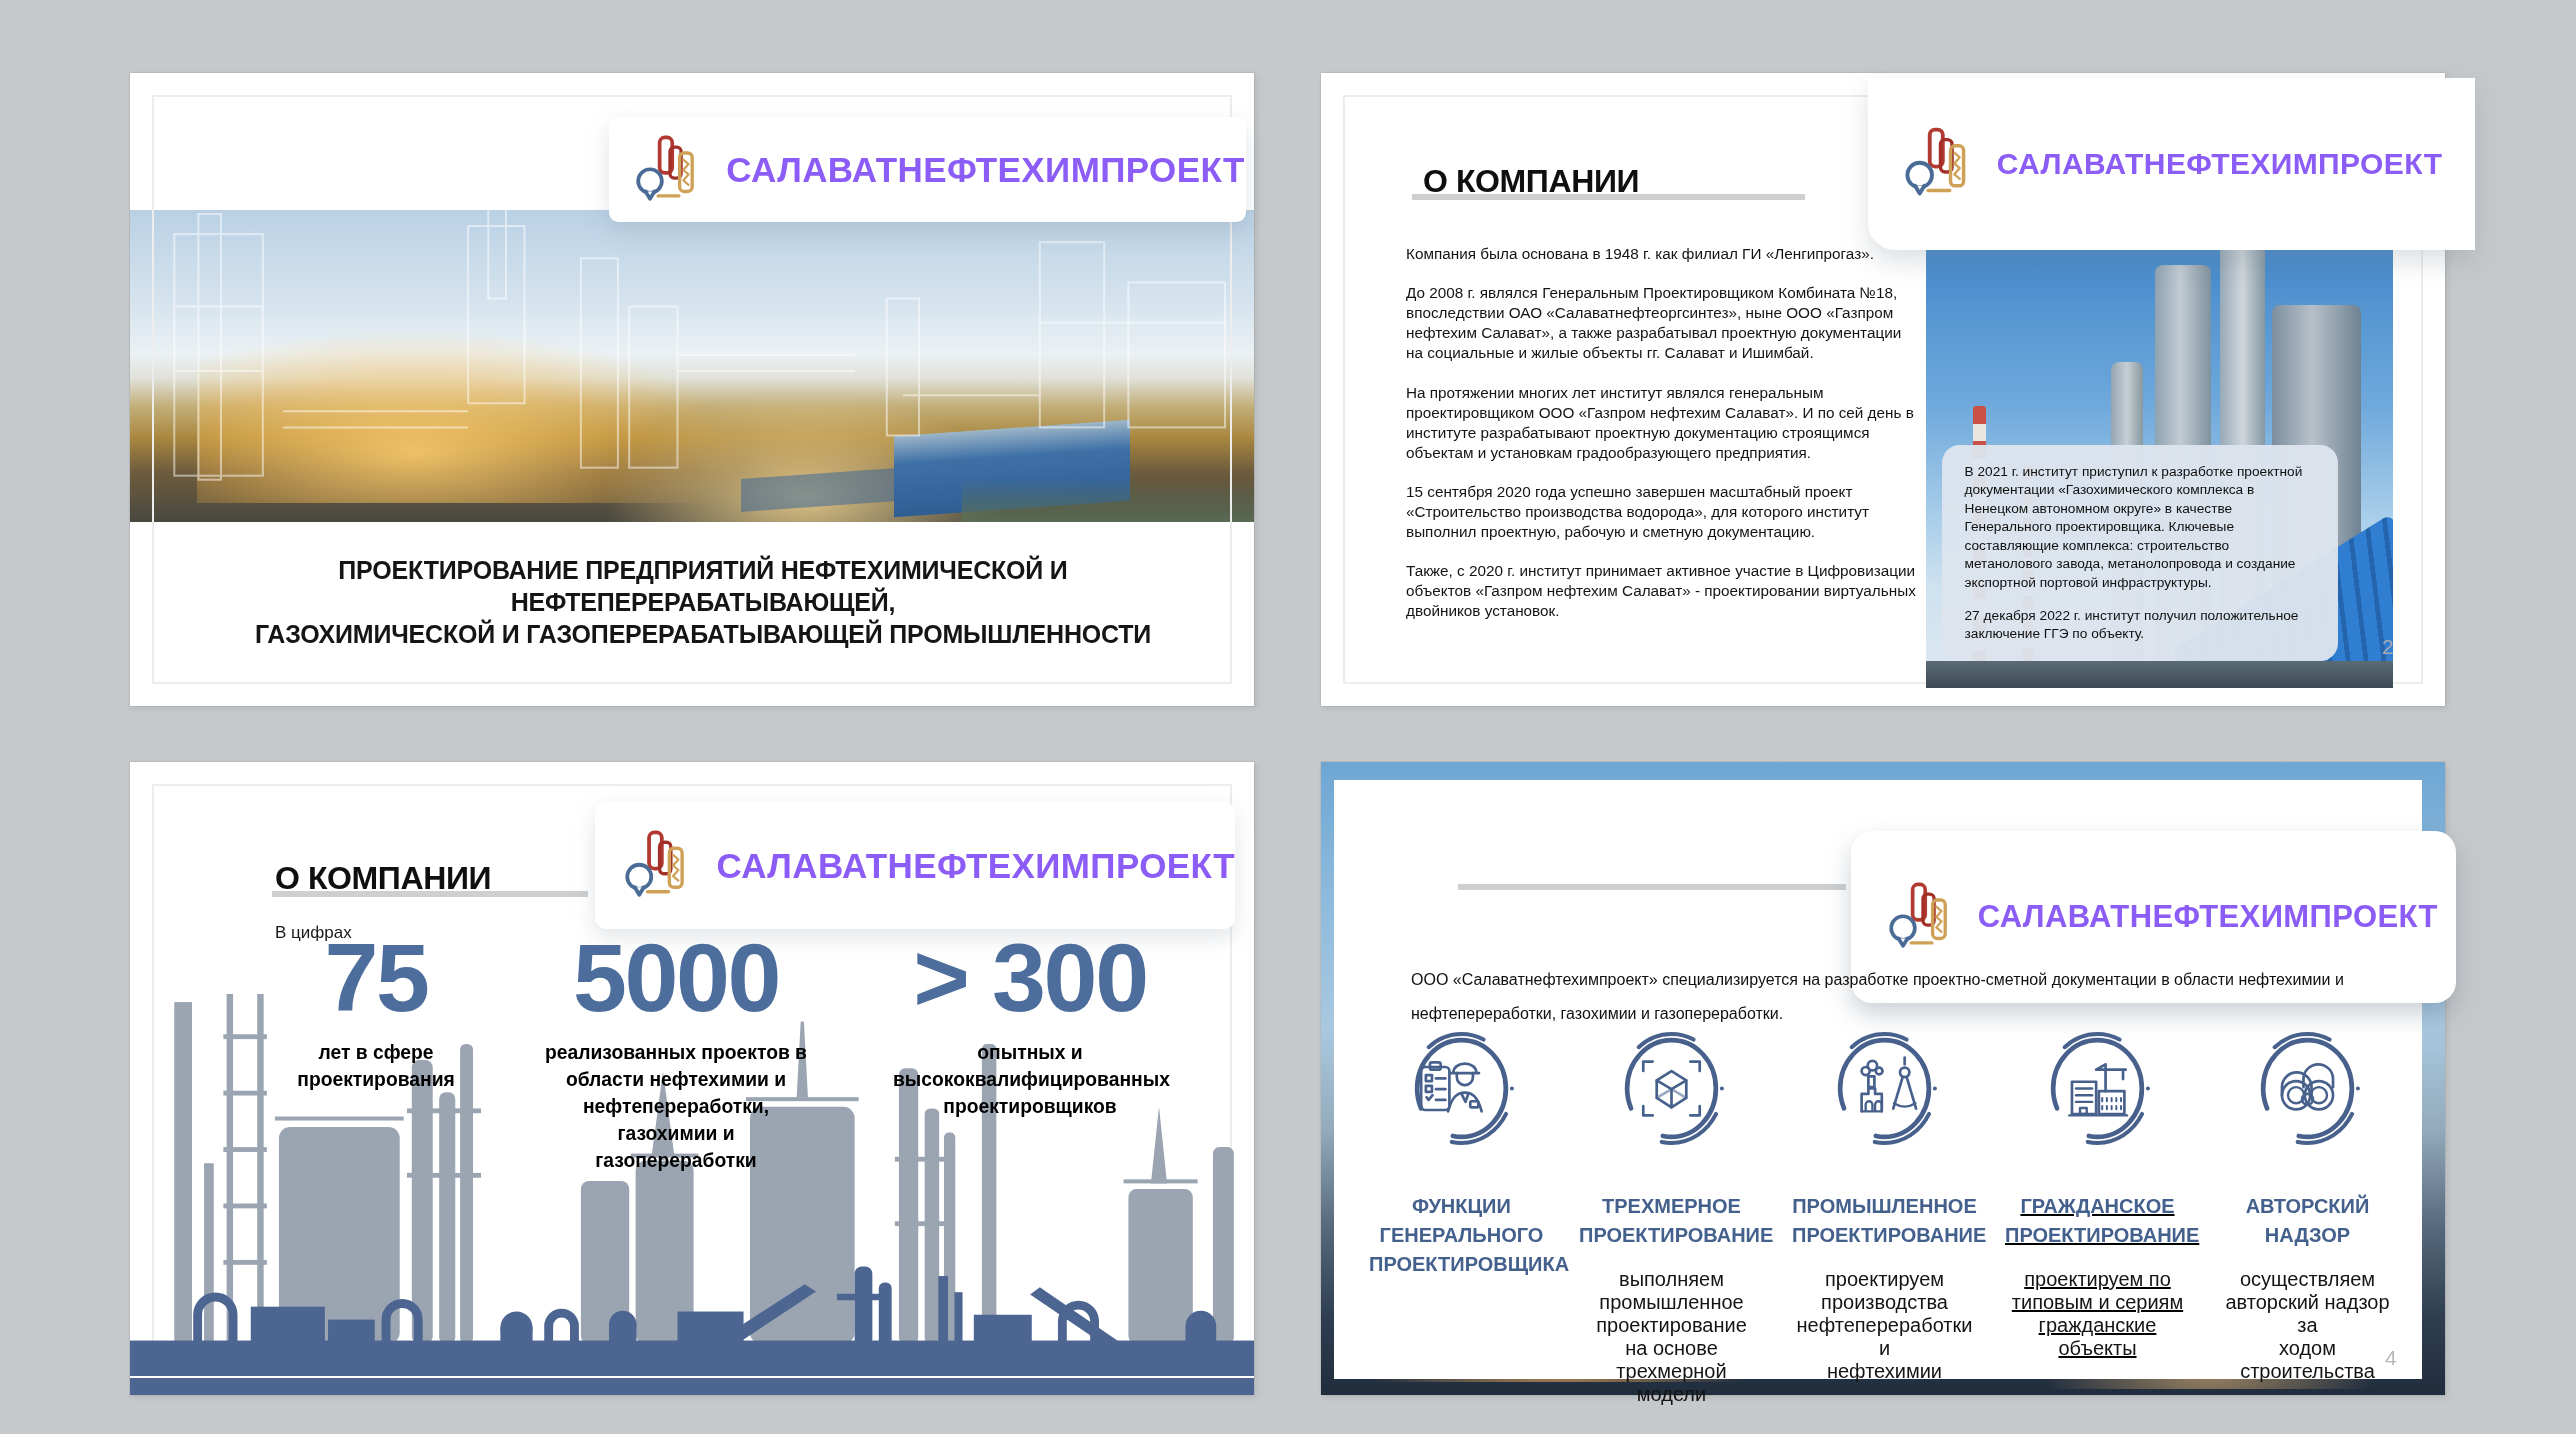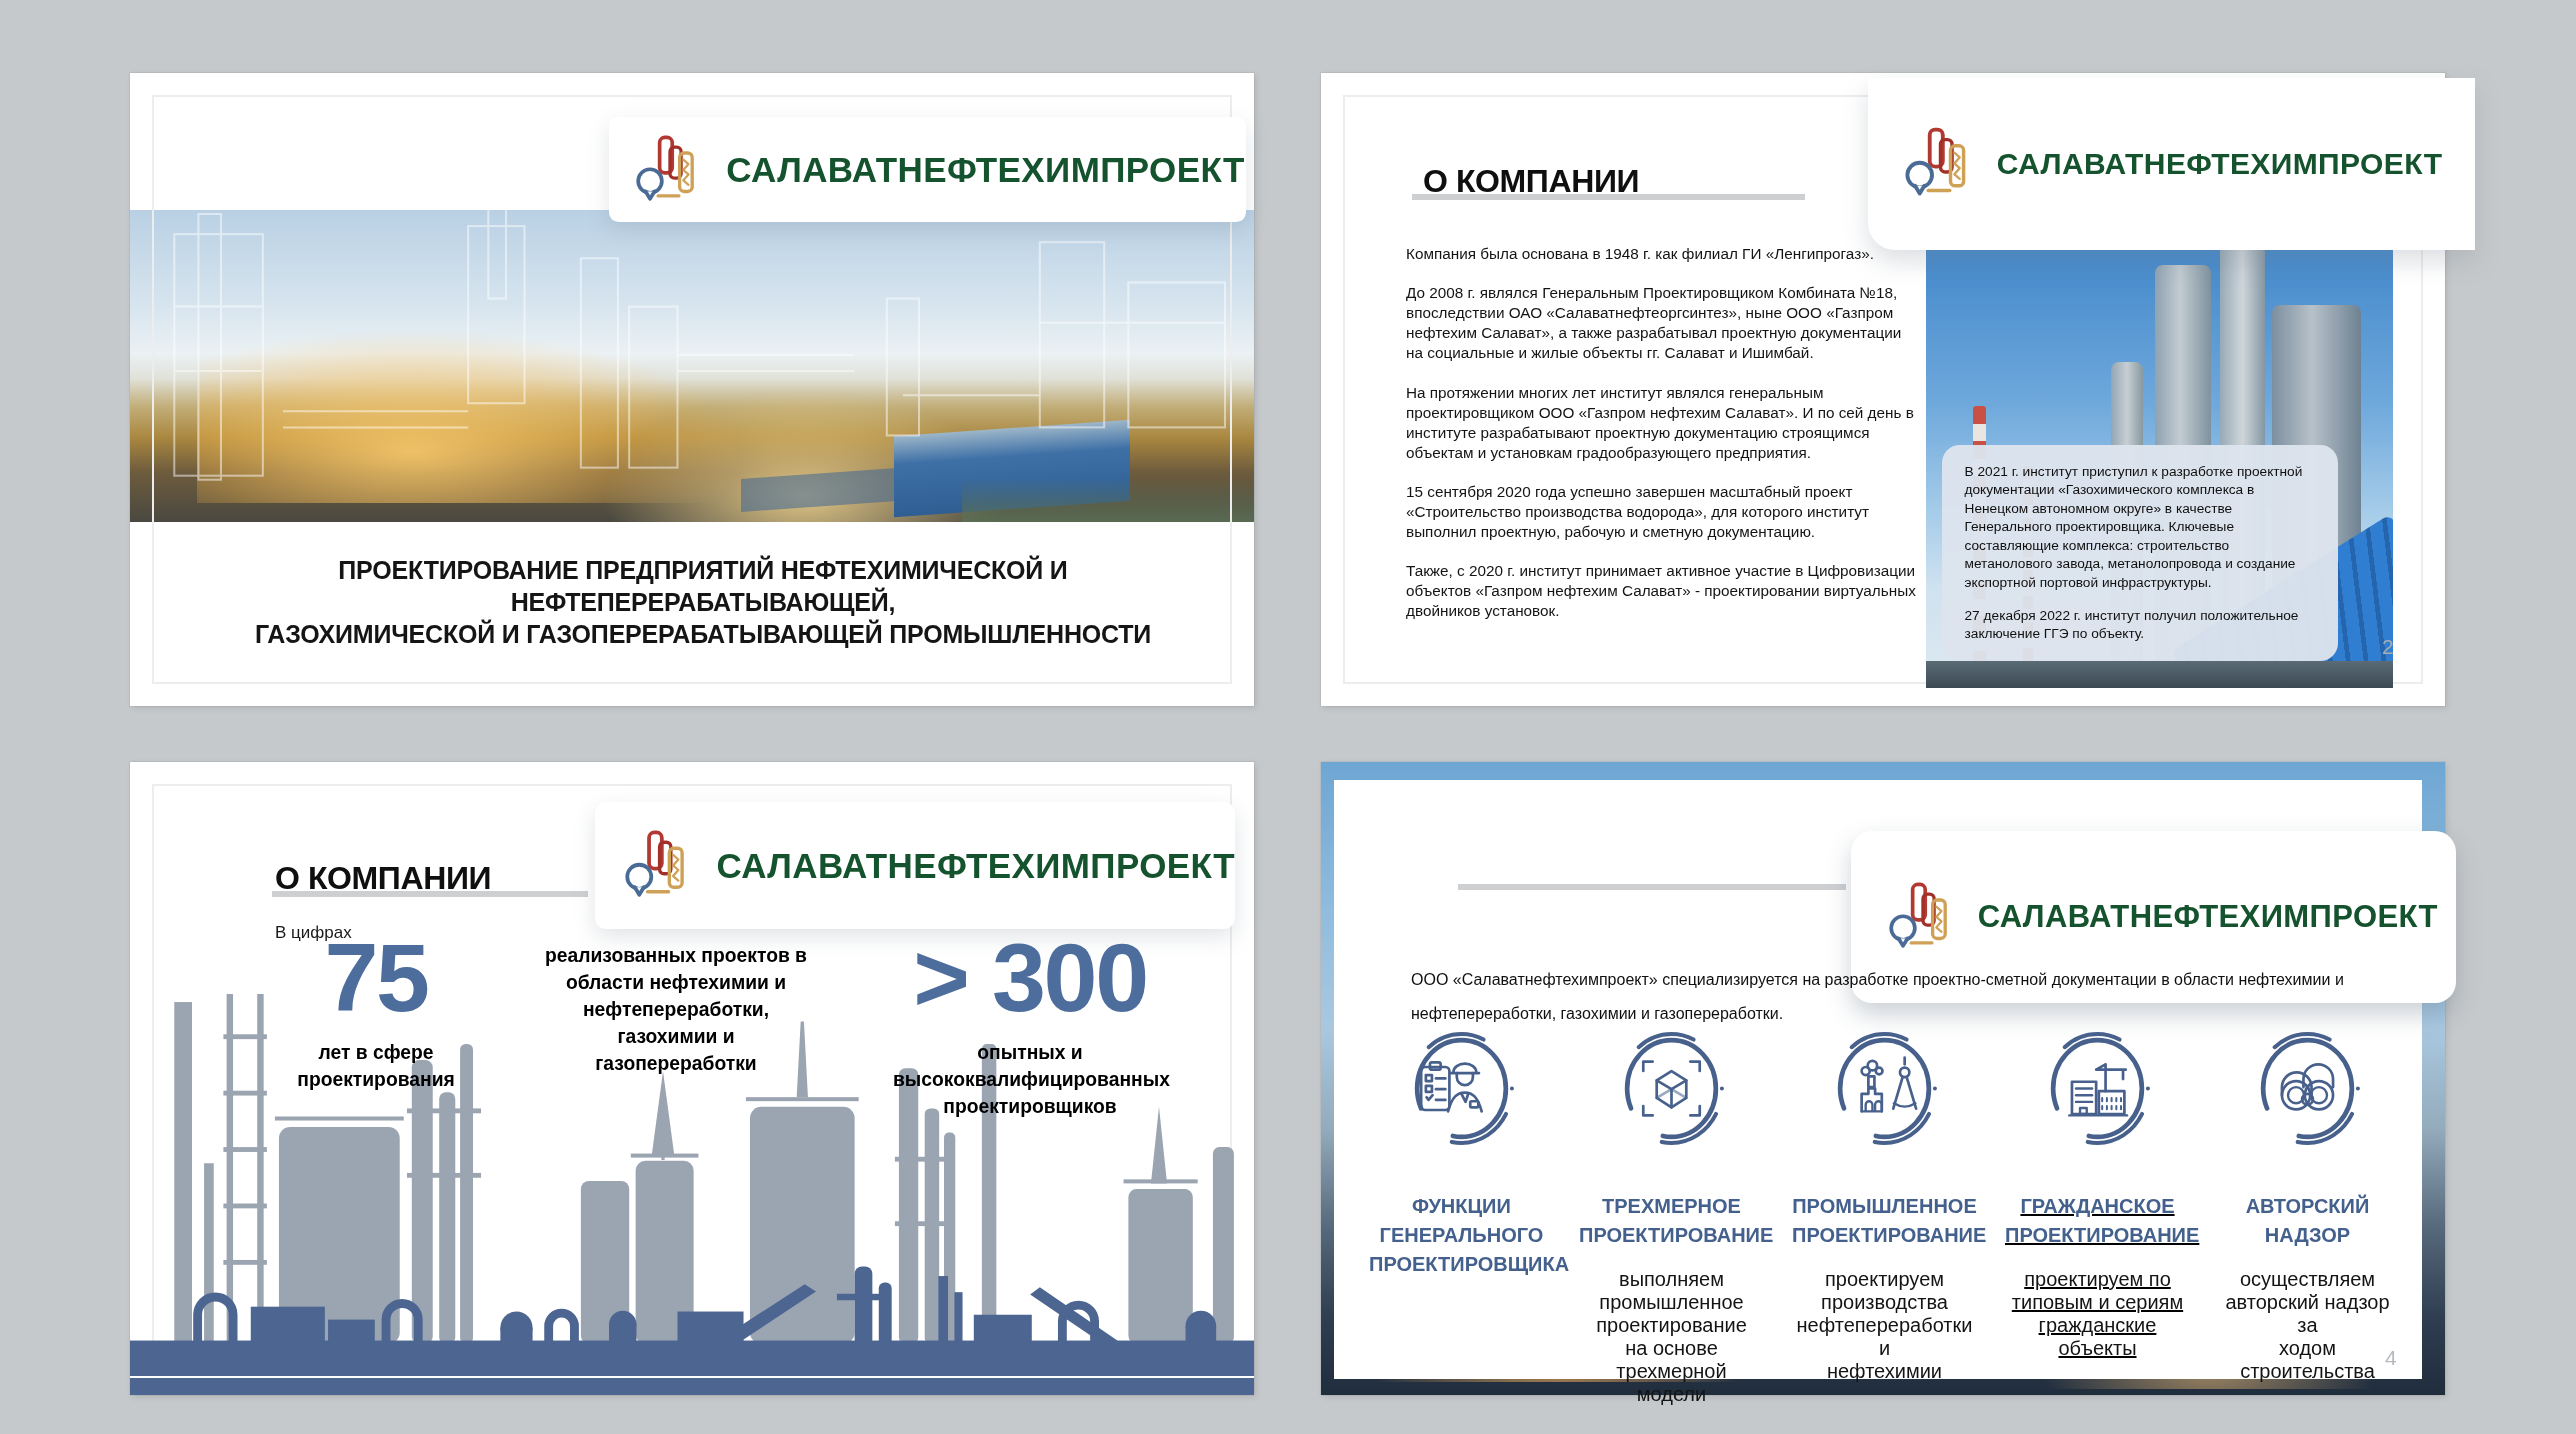--- a/index.html
+++ b/index.html
@@ -12,21 +12,21 @@
   .slide{position:absolute;width:1124px;height:633px;background:#ffffff;box-shadow:0 0 0 0.8px rgba(0,0,0,.06),1.6px 2.4px 6.4px rgba(0,0,0,.10);}
   #slide1{left:130px;top:73px;}
   #slide2{left:1321px;top:73px;}
   #slide3{left:130px;top:762px;}
   #slide4{left:1321px;top:762px;}
   .frame{position:absolute;left:22px;top:22px;right:22px;bottom:22px;border:2.4px solid #ededee;pointer-events:none;}
   .prelines{white-space:pre-line;}
 
   
   .badge{position:absolute;background:#fff;display:flex;align-items:center;box-shadow:0 8px 21px rgba(120,130,145,.22);}
-  .badge .wordmark{font-weight:700;color:#14532d;letter-spacing:0.4px;}
+  .badge .wordmark{font-weight:700;color:#8b5cf6;letter-spacing:0.4px;}
   #slide1 .badge{left:479px;top:44px;width:613px;height:105px;border-radius:9.7px;padding-left:24px;gap:19.3px;}
   #slide1 .wordmark{font-size:35px;}
   #slide2 .badge{left:547px;top:4.8px;width:573px;height:172px;border-radius:0 0 0 27px;padding-left:34px;gap:17.7px;box-shadow:0 11.3px 24px rgba(120,130,145,.25);}
   #slide2 .wordmark{font-size:30px;}
   #slide3 .badge{left:465px;top:40px;width:613px;height:127px;border-radius:11.3px;padding-left:27px;gap:19.3px;}
   #slide3 .wordmark{font-size:35px;}
   #slide4 .badge{left:530px;top:69px;width:570px;height:172px;border-radius:21px;padding-left:35px;gap:17.7px;box-shadow:0 11.3px 24px rgba(90,105,125,.30);}
   #slide4 .wordmark{font-size:31px;}
 
   
@@ -276,20 +276,21 @@
         <use href="#logomark"></use>
       </svg>
     <span class="wordmark">САЛАВАТНЕФТЕХИМПРОЕКТ</span>
   </div>
   <div class="stat stat1">
     <div class="value">75</div>
     <div class="label prelines">лет в сфере
 проектирования</div>
   </div>
   <div class="stat stat2">
+    <div class="value">5000</div>
     <div class="label prelines">реализованных проектов в
 области нефтехимии и
 нефтепереработки, газохимии и
 газопереработки</div>
   </div>
   <div class="stat stat3">
     <div class="value">&gt; 300</div>
     <div class="label prelines">опытных и
 высококвалифицированных
 проектировщиков</div>

